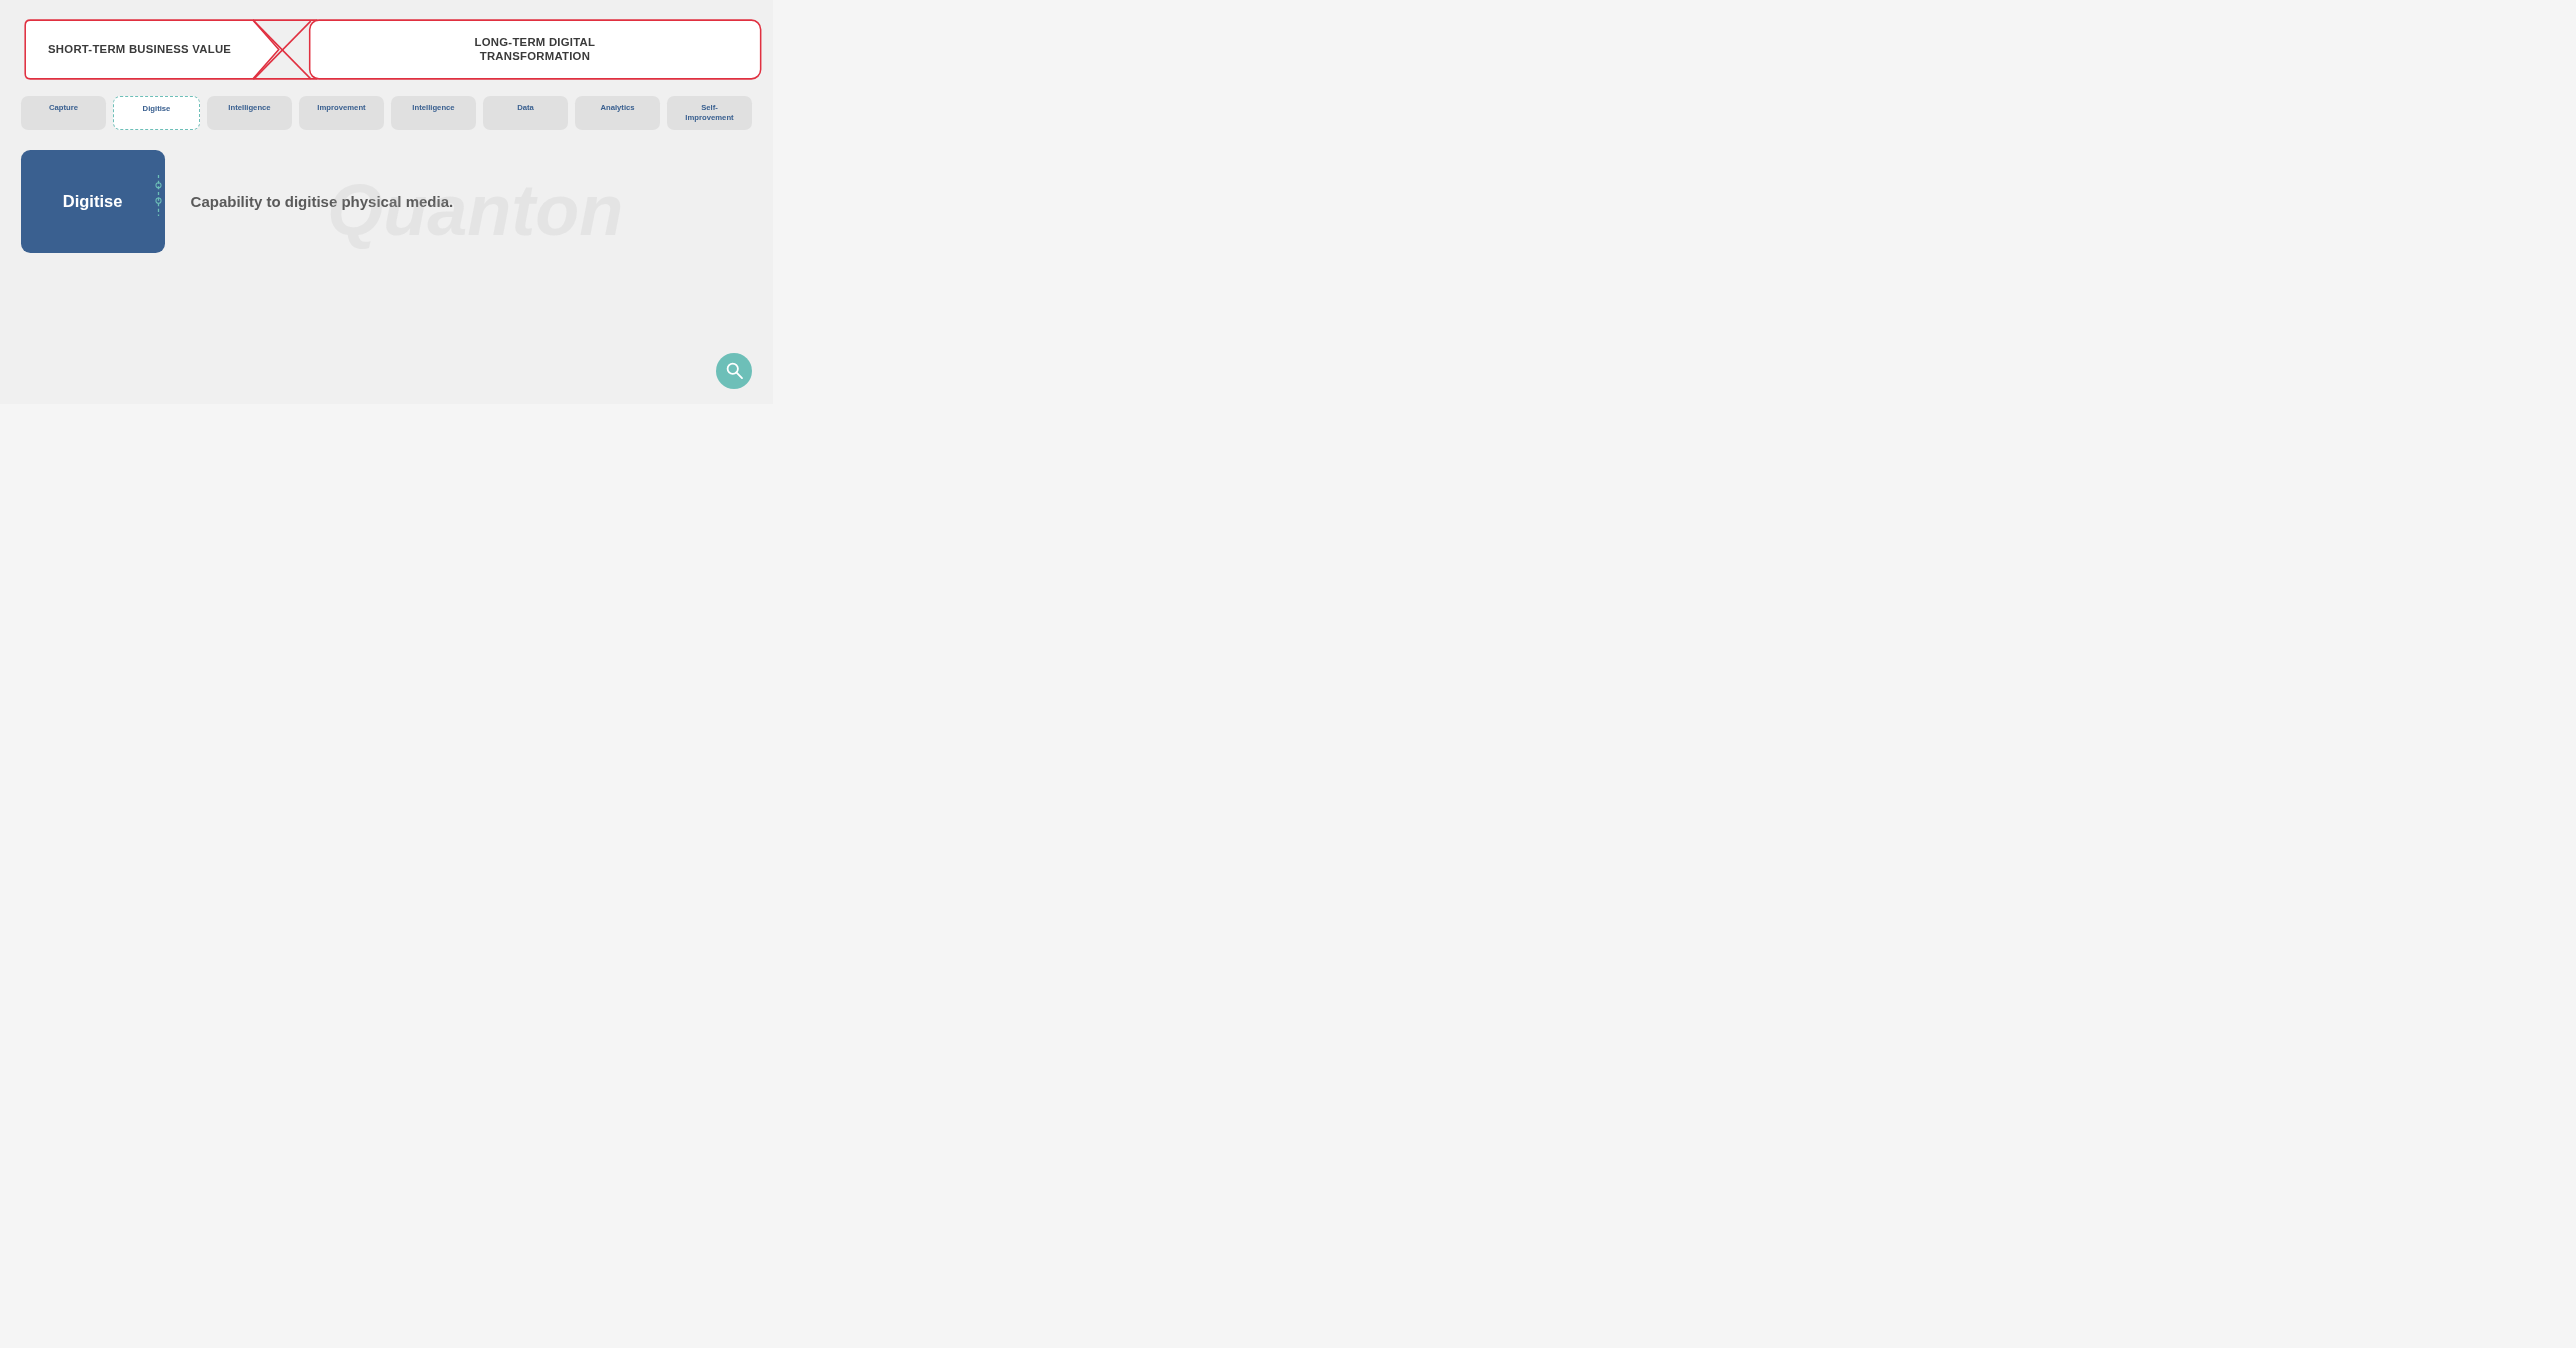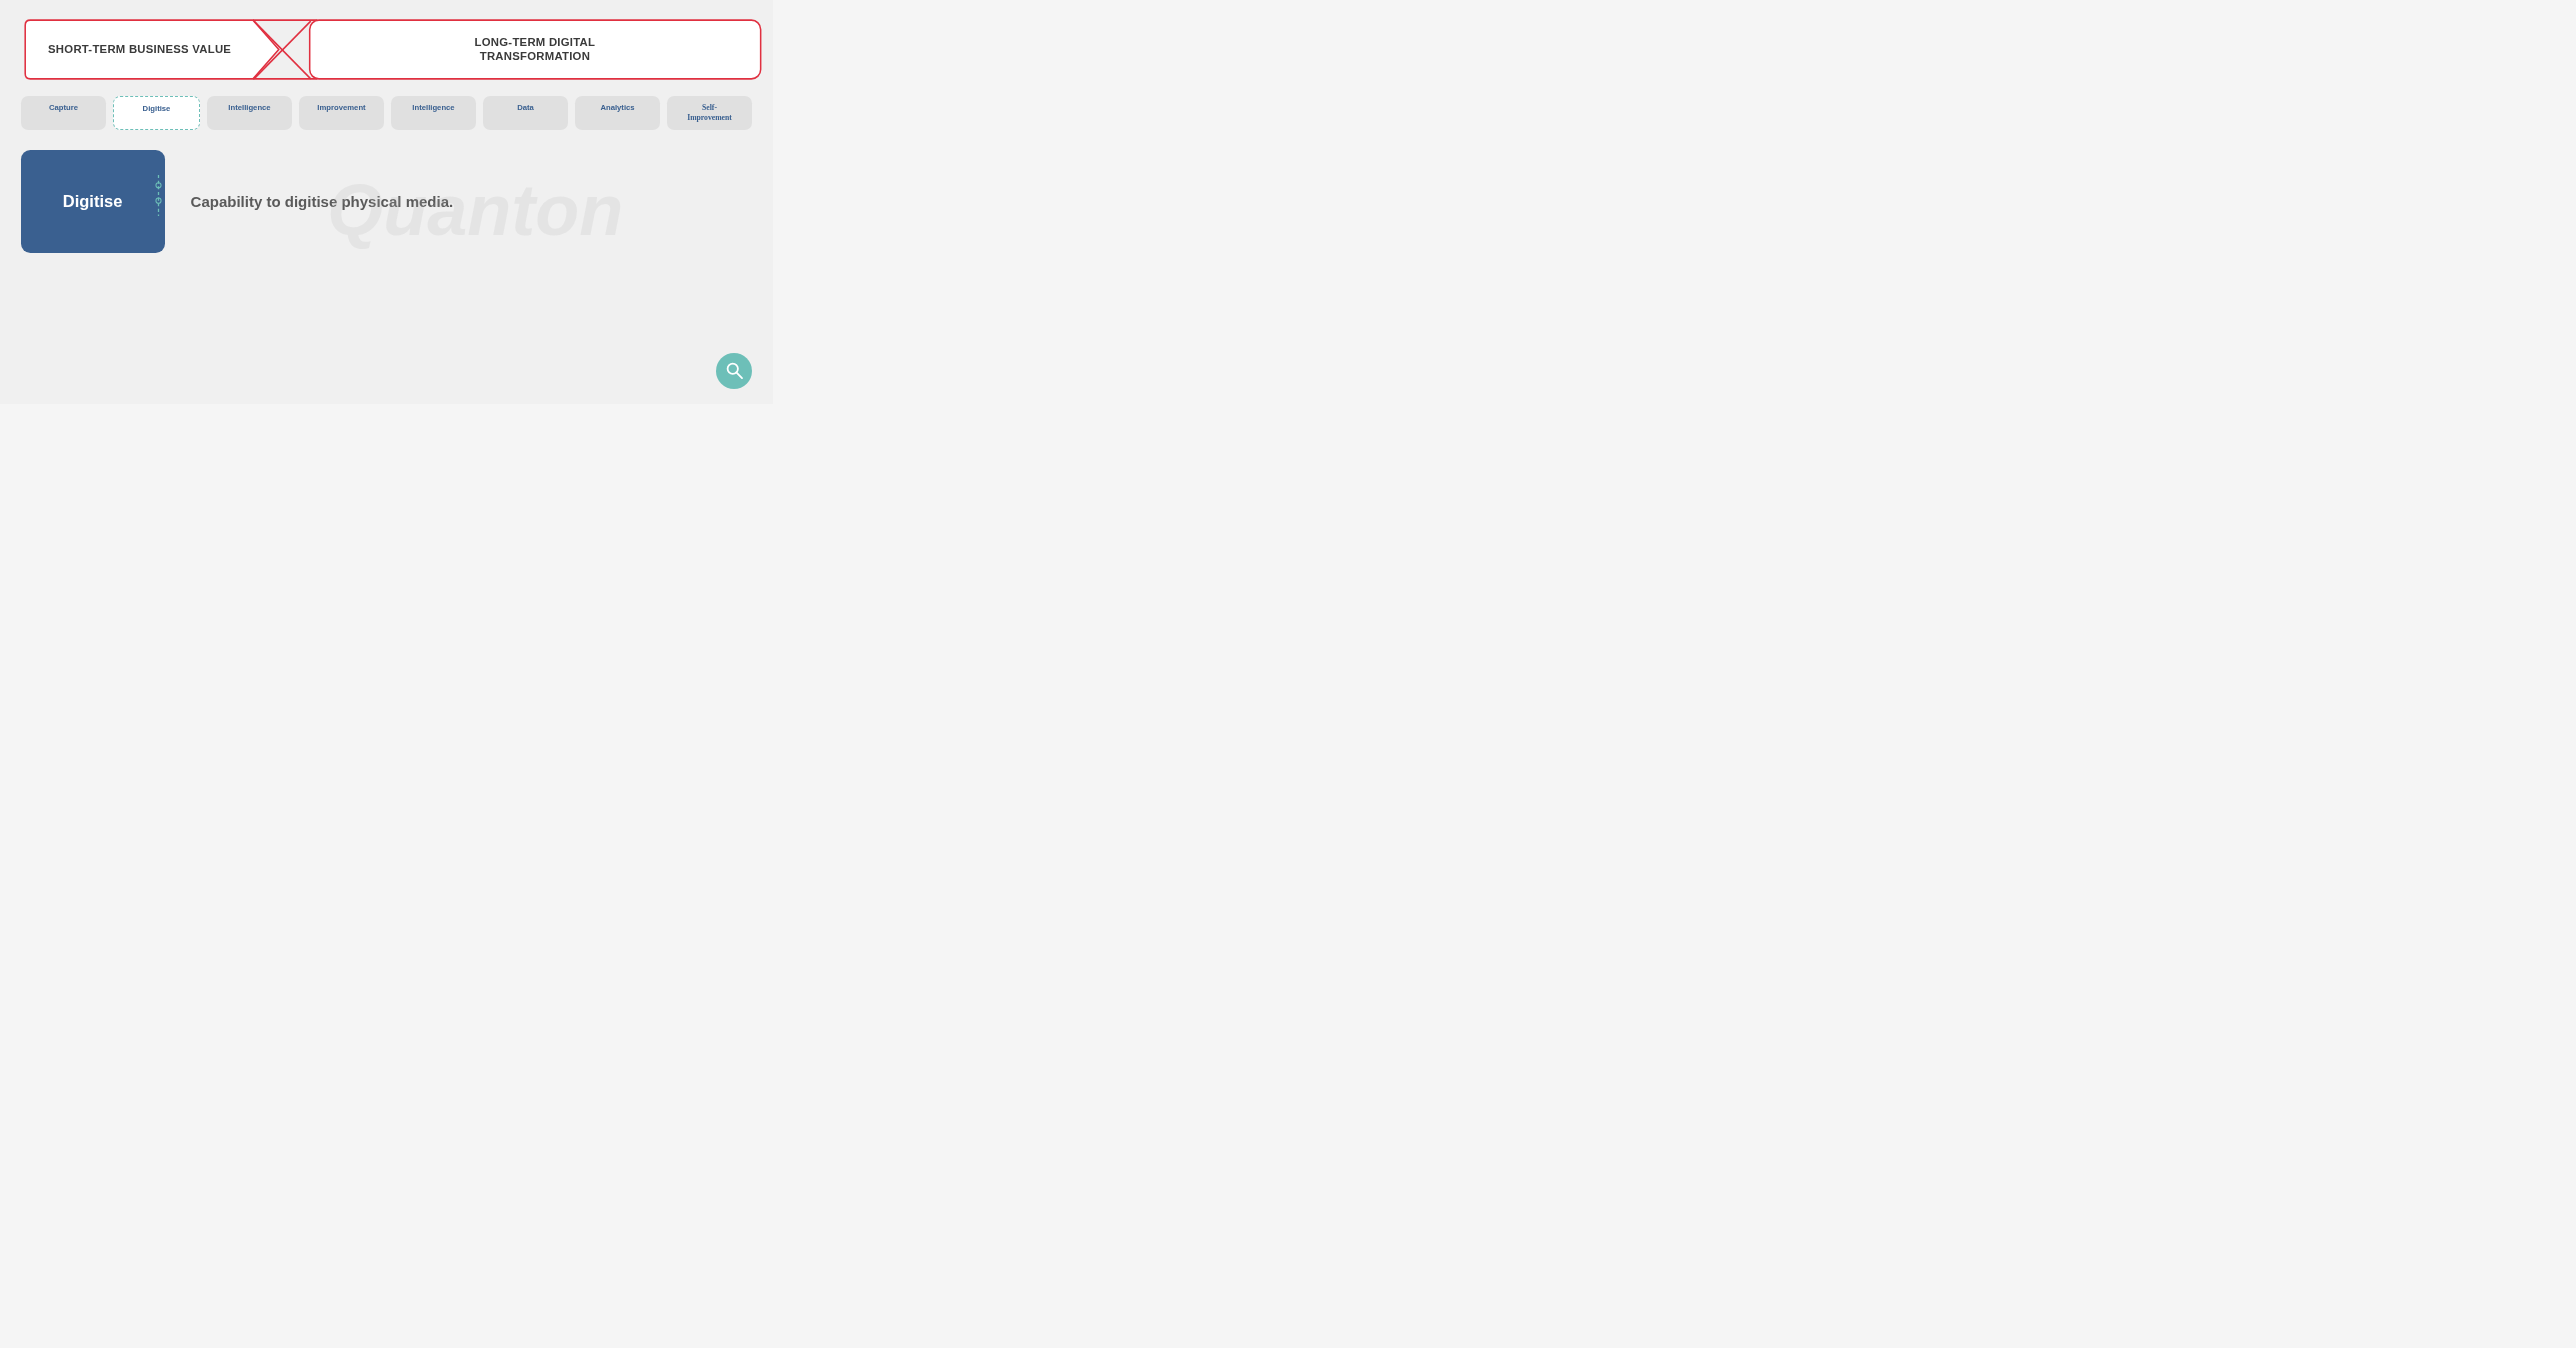--- a/index.html
+++ b/index.html
@@ -165,21 +165,21 @@
     </div>
 
     <div class="cap-tab">
       <span>Data</span>
     </div>
 
     <div class="cap-tab">
       <span>Analytics</span>
     </div>
 
-    <div class="cap-tab" style="line-height:1.3;font-family:Liberation Serif, serif;">
+    <div class="cap-tab" style="line-height:1.3;">
       Self-<br>Improvement
     </div>
 
   </div>
 
   <svg style="position:absolute;left:138px;top:175px;width:41px;height:41px;pointer-events:none;" viewBox="0 0 80 80" width="41" height="41">
     <line x1="40" y1="0" x2="40" y2="80" stroke="#6dbfb8" stroke-width="2.5" stroke-dasharray="6,5"></line>
     <circle cx="40" cy="20" r="5" fill="none" stroke="#6dbfb8" stroke-width="2"></circle>
     <circle cx="40" cy="50" r="5" fill="none" stroke="#6dbfb8" stroke-width="2"></circle>
   </svg>

